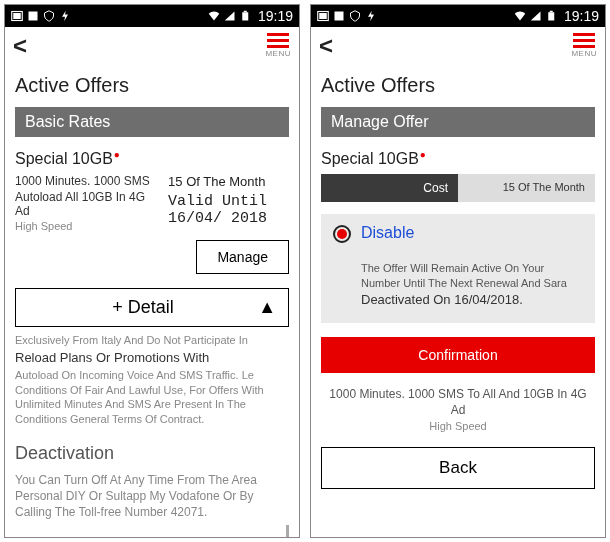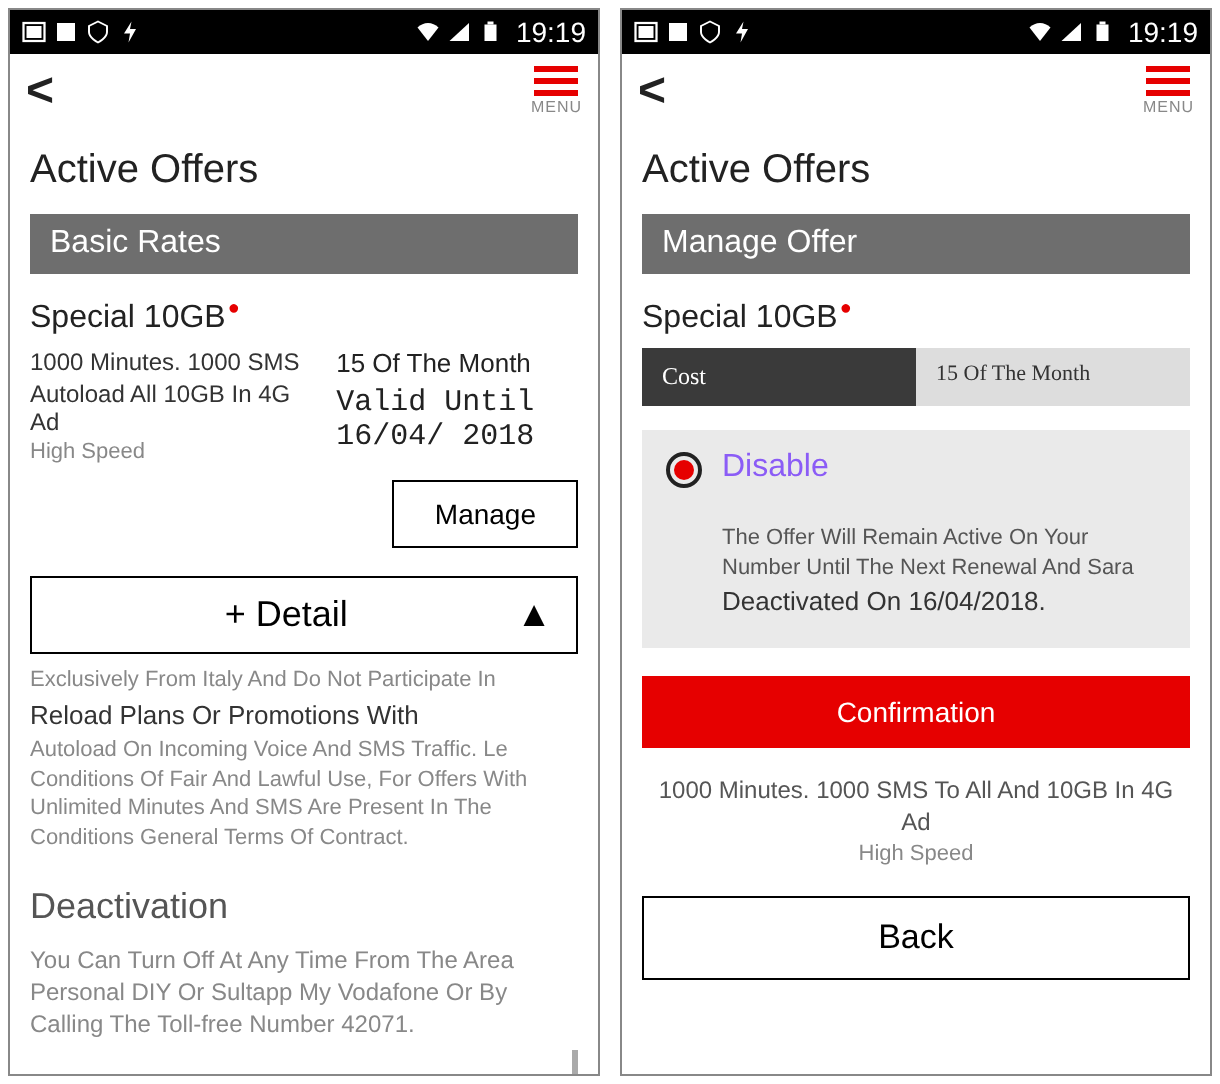--- a/index.html
+++ b/index.html
@@ -32,30 +32,30 @@
   .clear { clear: both; }
   .detail-accordion { border: 1.5px solid #000; margin-top: 14px; padding: 8px 12px; display: flex; align-items: flex-start; cursor: pointer; }
   .detail-accordion .label { flex: 1; text-align: center; font-size: 18px; }
   .detail-accordion .chevron { font-size: 18px; }
   .fine-print { font-size: 11px; color: #888; line-height: 1.35; margin-top: 6px; }
   .fine-print .bold-line { font-size: 13px; color: #333; font-weight: 500; display: block; margin: 1px 0; }
   .deact-title { font-size: 18px; color: #555; margin-top: 16px; margin-bottom: 8px; }
   .deact-text { font-size: 12px; color: #888; line-height: 1.35; }
   
   .tabs { display: flex; margin-bottom: 12px; }
-  .tab { flex: 1; padding: 7px 10px; font-size: 12px; text-align: left; font-family: Liberation Serif, serif; }
+  .tab { flex: 1; padding: 7px 10px; font-size: 12px; text-align: right; }
   .tab.active { background: #3a3a3a; color: #fff; }
   .tab.inactive { background: #ddd; color: #333; font-size: 11px; }
   .disable-box { background: #eaeaea; padding: 10px 12px 16px 12px; margin-bottom: 14px; }
   .disable-row { display: flex; align-items: flex-start; gap: 10px; }
   .radio { width: 18px; height: 18px; border-radius: 50%; border: 2px solid #222; display: inline-flex; align-items: center; justify-content: center; flex-shrink: 0; margin-top: 1px; }
   .radio .dot { width: 10px; height: 10px; border-radius: 50%; background: #e60000; }
   .disable-texts { flex: 1; }
   .disable-title-line { display: flex; align-items: baseline; gap: 4px; }
-  .disable-title { font-size: 16px; color: #8b5cf6; }
+  .disable-title { font-size: 16px; color: #1d4ed8; }
   .disable-sub { font-size: 11px; color: #555; line-height: 1.3; margin-top: 19px; }
   .disable-date { font-size: 13px; color: #333; margin-top: 2px; }
   .confirm-btn { background: #e60000; color: #fff; width: 100%; padding: 10px 0; border: none; font-size: 14px; cursor: pointer; margin-bottom: 14px; }
   .summary { font-size: 12px; color: #555; text-align: center; line-height: 1.3; }
   .summary .hs { display: block; font-size: 11px; color: #888; margin-top: 1px; }
   .back-btn { border: 1.5px solid #000; background: #fff; width: 100%; padding: 10px 0; font-size: 17px; margin-top: 14px; cursor: pointer; }
   .scrollhint { width: 3px; height: 24px; background: #aaa; float: right; margin-top: 4px; }
 </style>
 </head>
 <body>

